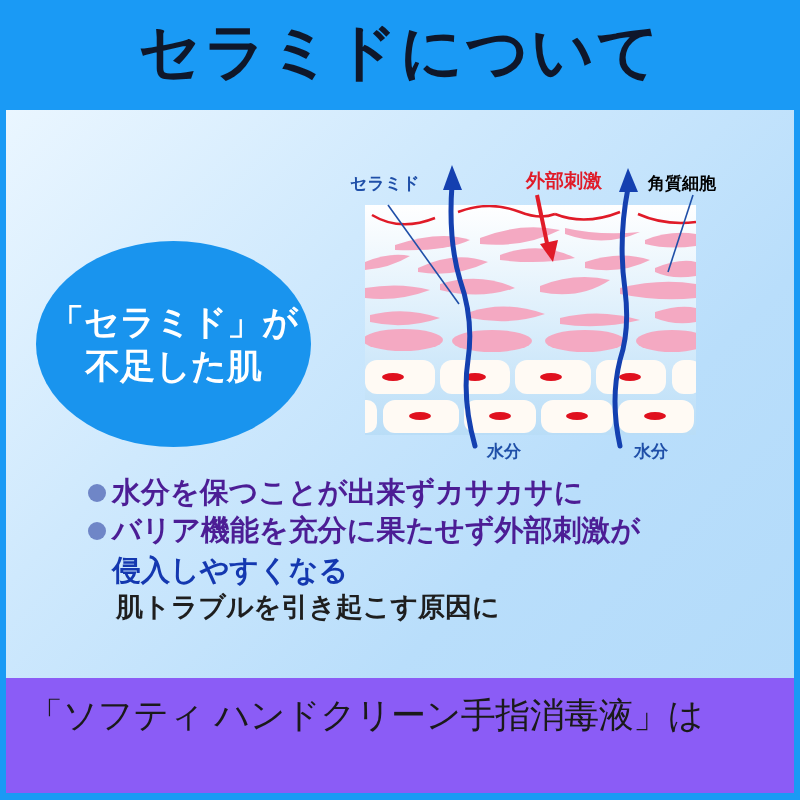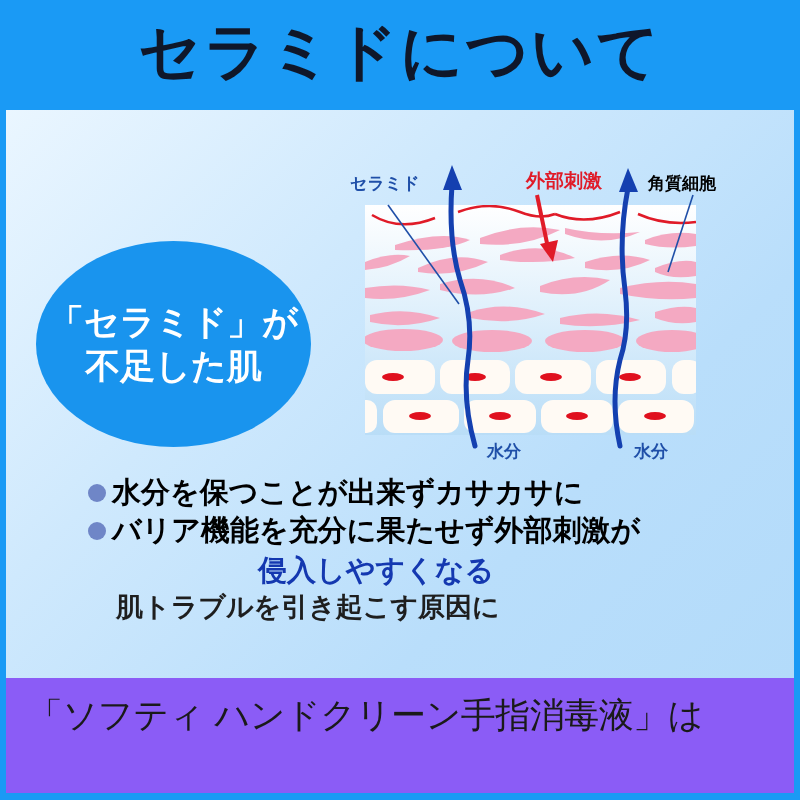--- a/index.html
+++ b/index.html
@@ -34,22 +34,22 @@
     .lbl-ceramide { left: 342px; top: 172px; color: #1f4fa8; font-size: 17px; margin-left: 8px; }
     .lbl-stim { left: 502px; top: 168px; color: #e01b28; font-size: 19px; margin-left: 24px; }
     .lbl-corneo { left: 648px; top: 172px; color: #000000; font-size: 17px; }
     .lbl-water1 { left: 487px; top: 440px; color: #1f4fa8; font-size: 17px; }
     .lbl-water2 { left: 634px; top: 440px; color: #1f4fa8; font-size: 17px; }
     .bullets { position: absolute; left: 88px; top: 474px; }
     .bullet-row { display: flex; align-items: center; height: 38px; }
     .bullet-dot {
       width: 18px; height: 18px; border-radius: 50%; background: #6f86c7; margin-right: 6px; flex: none;
     }
-    .bullet-text { color: #000000; font-size: 29px; font-weight: bold; white-space: nowrap; }
-    .bullet-cont { color: #1438b0; font-size: 29px; font-weight: bold; margin-left: 24px; height: 40px; line-height: 40px; text-align: center; }
+    .bullet-text { color: #4c1d95; font-size: 29px; font-weight: bold; white-space: nowrap; }
+    .bullet-cont { color: #1438b0; font-size: 29px; font-weight: bold; margin-left: 24px; height: 40px; line-height: 40px; }
     .conclusion {
       position: absolute; left: 116px; top: 589px; color: #1e1e1e; font-size: 27px; font-weight: bold; white-space: nowrap;
     }
     .footer {
       position: absolute; left: 6px; top: 678px; width: 788px; height: 115px; background: #8b5cf6;
     }
     .footer-line {
       position: absolute; left: 22px; color: #1a1a1a; font-size: 35px; white-space: nowrap; letter-spacing: -0.5px;
     }
     .footer-line.l1 { top: 14px; }

